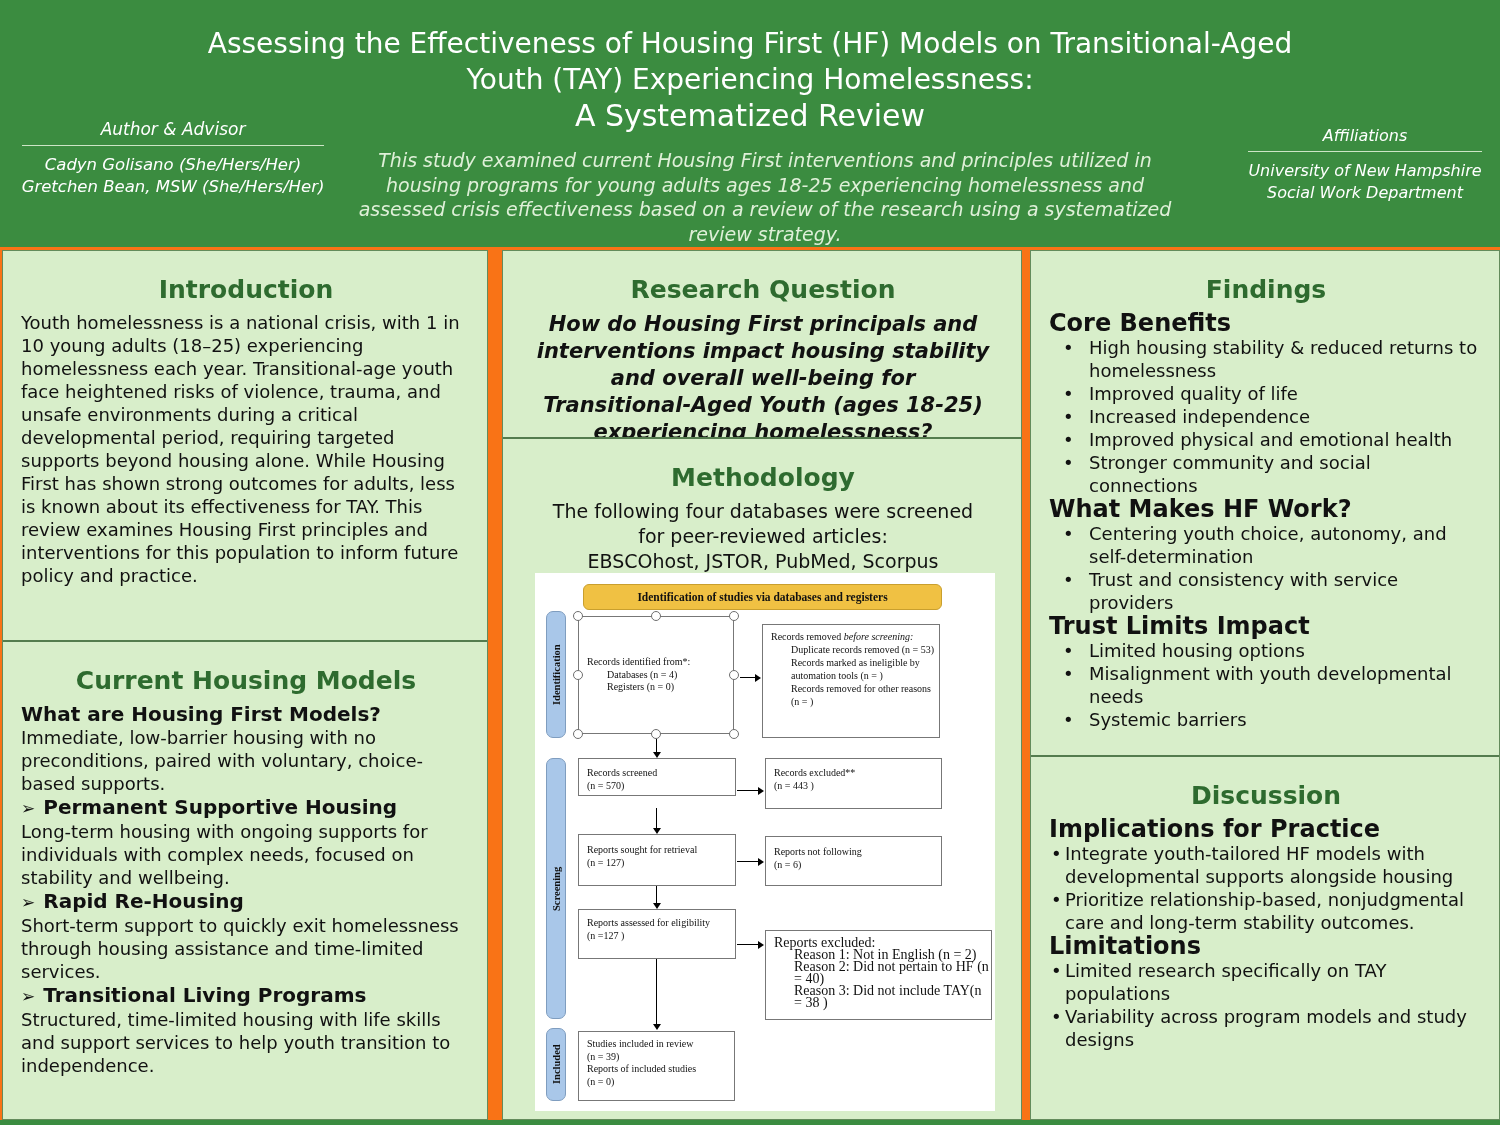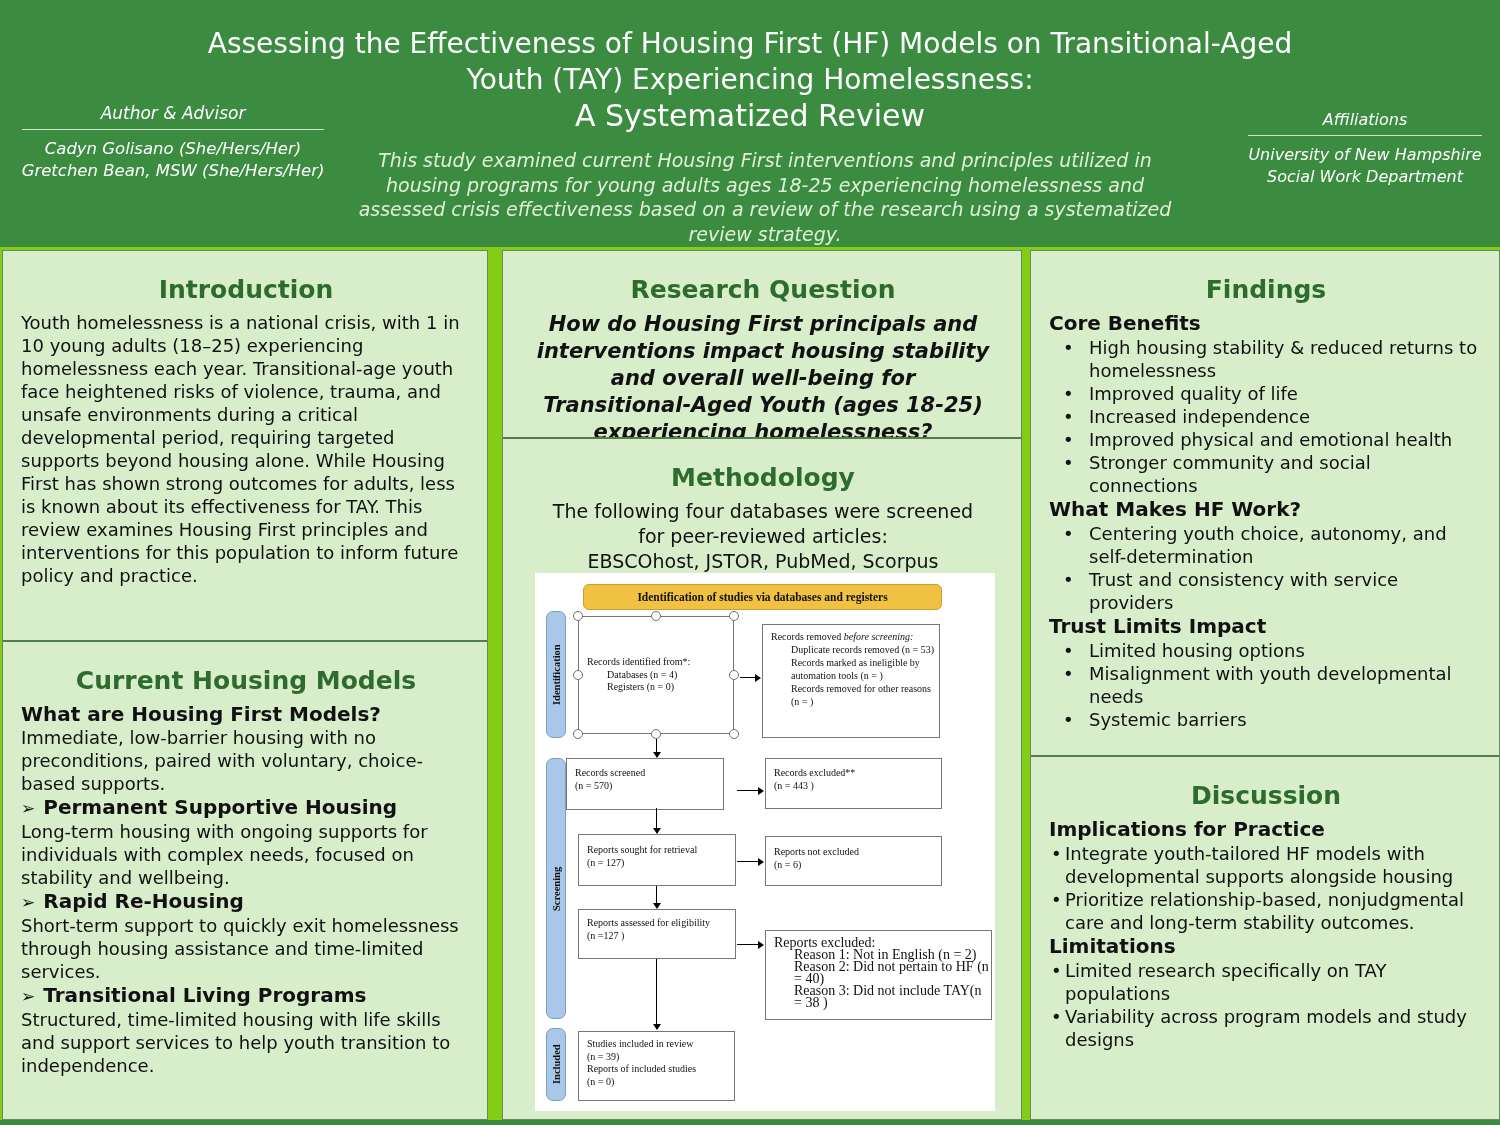--- a/index.html
+++ b/index.html
@@ -1,28 +1,28 @@
 <!DOCTYPE html>
 <html><head>
 <meta charset="utf-8">
 <style>
   * { margin:0; padding:0; box-sizing:border-box; }
   html,body { background:#d8eeca; }
   body { width:1500px; height:1125px; position:relative; font-family:"DejaVu Sans", sans-serif; color:#111; }
 
-  .poster { position:absolute; inset:0; width:1500px; height:1125px; overflow:hidden; background:#84cc16; }
+  .poster { position:absolute; inset:0; width:1500px; height:1125px; overflow:hidden; background:#f97316; }
 
   
   .header { position:absolute; left:0; top:0; width:1500px; height:247px; background:#3b8c40; color:#fff; }
   .title { position:absolute; top:26px; left:150px; width:1200px; text-align:center; font-size:28px; line-height:36px; font-weight:400; }
   .title .line3 { font-size:30px; }
   .hdr-block { position:absolute; text-align:center; font-style:italic; }
   .author-block { top:103px; left:8px; width:330px; }
   .affil-block { top:110px; right:4px; width:262px; }
-  .block-label { font-size:17px; }
+  .block-label { font-size:17px;margin-top:16px; }
   .affil-block .block-label { font-size:16px; }
   .block-underline { height:1px; background:#cde5c6; margin:6px 14px 8px 14px; }
   .hdr-lines { font-size:16.5px; line-height:22px; }
   .affil-block .hdr-lines { font-size:16px; }
   .abstract { position:absolute; top:148px; left:325px; width:880px; text-align:center; font-style:italic; font-size:19px; line-height:24.5px; color:#dff0d8; }
 
   
   .col { position:absolute; top:250px; height:870px; background:#d8eeca; border:1px solid #648b5c; }
   .col-left  { left:2px;    width:486px; }
   .col-mid   { left:502px;  width:520px; }
@@ -43,39 +43,39 @@
 
   
   .sec-rq { height:186px; }
   .sec-method { height:680px; position:relative; }
   .question { font-weight:bold; font-style:italic; text-align:center; font-size:21px; line-height:27px; }
   .method-lines { text-align:center; font-size:19px; line-height:25px; }
 
   
   .sec-findings { height:504px; }
   .sec-discussion { height:364px; }
-  .group-head { font-weight:bold; font-size:20px; line-height:25px; }
+  .group-head { font-weight:bold; font-size:24px; line-height:25px; }
   .bullet { position:relative; font-size:18px; line-height:23px; padding-left:40px; }
   .bullet .dot { position:absolute; left:14px; top:0; }
   .bullet.tight { padding-left:16px; }
   .bullet.tight .dot { left:2px; }
 
   
   .prisma { position:absolute; left:32px; top:322px; width:460px; height:538px; background:#fff; font-family:Liberation Serif, serif; color:#111; }
   .banner { position:absolute; left:48px; top:11px; width:359px; height:26px; background:#f0c143; border:1px solid #c99f2e; border-radius:6px; text-align:center; font-weight:bold; font-size:11.5px; line-height:24px; }
   .stage { position:absolute; left:11px; width:20px; background:#a9c7e9; border:1px solid #7f9dbf; border-radius:7px; display:flex; align-items:center; justify-content:center; font-weight:bold; font-size:10.5px; writing-mode:vertical-rl; transform:rotate(180deg); }
   .stage-ident { top:38px;  height:127px; }
   .stage-screen{ top:185px; height:261px; }
   .stage-incl  { top:455px; height:73px;  }
 
   .pbox { position:absolute; background:#fff; border:1.2px solid #777; font-size:10px; line-height:12.5px; }
   .pbox .ind { padding-left:20px; }
   .box-identified { left:43px; top:43px; width:156px; height:118px; display:flex; flex-direction:column; justify-content:center; padding-left:8px; }
   .box-removed    { left:227px; top:51px;  width:178px; height:114px; padding:5px 3px 0 8px; line-height:13px; }
-  .box-screened   { left:31px;  top:185px; width:158px; height:52px; padding:8px 0 0 8px; }
+  .box-screened   { left:43px;  top:185px; width:158px; height:38px; padding:8px 0 0 8px; }
   .box-excluded   { left:230px; top:185px; width:177px; height:51px; padding:8px 0 0 8px; }
   .box-sought     { left:43px;  top:261px; width:158px; height:52px; padding:9px 0 0 8px; }
   .box-notretr    { left:230px; top:263px; width:177px; height:50px; padding:9px 0 0 8px; }
   .box-assessed   { left:43px;  top:336px; width:158px; height:50px; padding:7px 0 0 8px; }
   .box-repexcl    { left:230px; top:357px; width:227px; height:90px; padding:6px 0 0 8px; font-size:14px; line-height:12px; }
   .box-included   { left:43px;  top:458px; width:157px; height:70px; padding:6px 0 0 8px; }
 
   .handle { position:absolute; width:10px; height:10px; border-radius:50%; background:#fff; border:1.5px solid #6e6e6e; transform:translate(-50%,-50%); z-index:3; }
 
   .vline { position:absolute; width:0; border-left:1.2px solid #000; }
@@ -201,21 +201,21 @@
       <div class="pbox box-excluded">
         <div>Records excluded**</div>
         <div>(n = 443 )</div>
       </div>
 
       <div class="pbox box-sought">
         <div>Reports sought for retrieval</div>
         <div>(n = 127)</div>
       </div>
       <div class="pbox box-notretr">
-        <div>Reports not excluded</div>
+        <div>Reports not following</div>
         <div>(n = 6)</div>
       </div>
 
       <div class="pbox box-assessed">
         <div>Reports assessed for eligibility</div>
         <div>(n =127 )</div>
       </div>
       <div class="pbox box-repexcl">
         <div>Reports excluded:</div>
         <div class="ind">Reason 1: Not in English (n = 2)</div>

